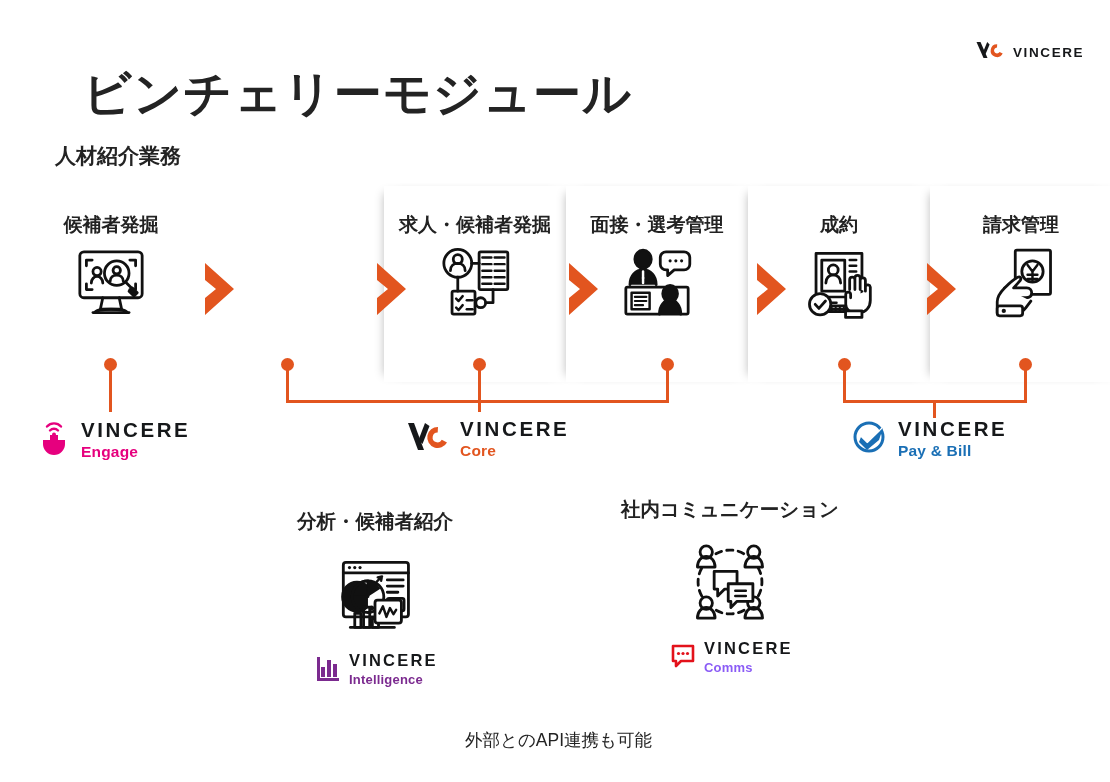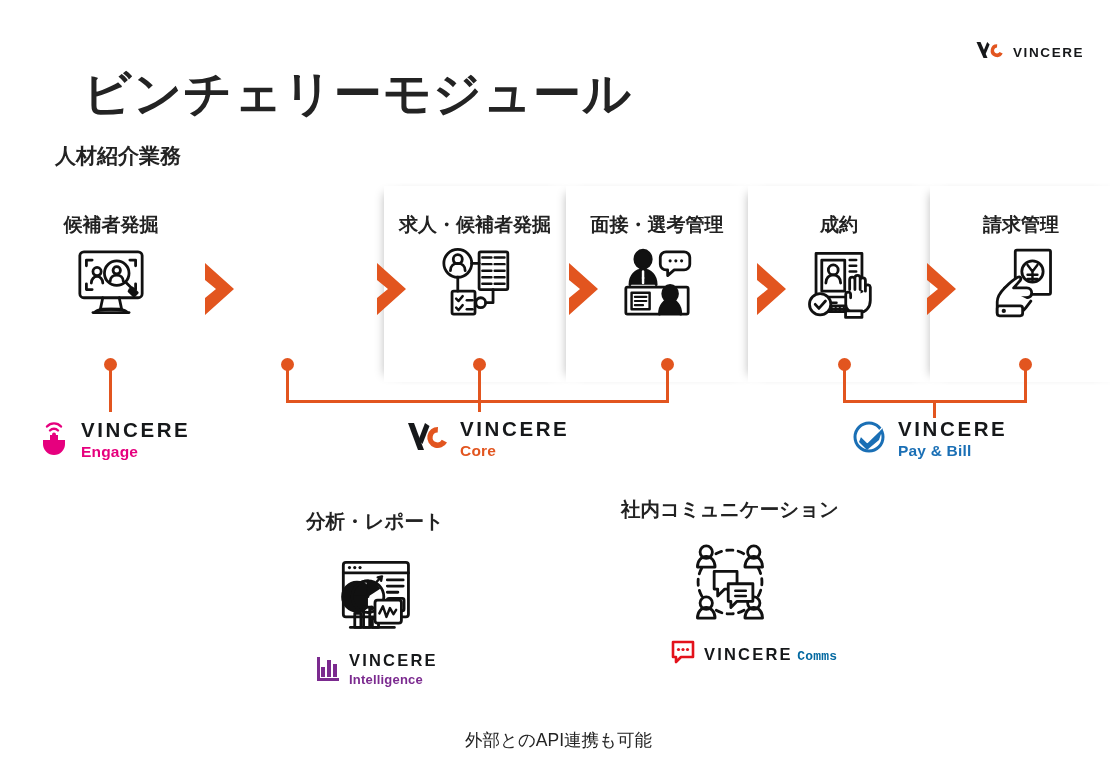--- a/index.html
+++ b/index.html
@@ -145,21 +145,21 @@
   .product-logo .pl-sub {
     font-size: 15.5px;
     font-weight: bold;
     letter-spacing: 0.2px;
     margin-top: 3px;
   }
   .pl-sub.engage { color: #E6007E; }
   .pl-sub.core   { color: #E2551F; }
   .pl-sub.paybill{ color: #1A6FB5; }
   .pl-sub.intel  { color: #7B2A8F; }
-  .pl-sub.comms  { color: #0369a1; font-family: Liberation Mono, monospace; }
+  .pl-sub.comms  { color: #8b5cf6; }
 
   
   .module-block { position: absolute; }
   .module-title {
     position: absolute;
     left: 50%;
     transform: translateX(-50%);
     top: 0;
     font-size: 19.5px;
     font-weight: bold;
@@ -399,21 +399,21 @@
         <path d="M10.5 17.5 l6 6 L31 9" fill="none" stroke="#ffffff" stroke-width="1.2"></path>
       </svg>
     </span>
     <span class="pl-text">
       <span class="pl-name">VINCERE</span>
       <span class="pl-sub paybill">Pay &amp; Bill</span>
     </span>
   </div>
 
   <div class="module-block" style="left:265px; top:508px; width:220px; height:190px;">
-    <div class="module-title">分析・レポート</div>
+    <div class="module-title">分析・候補者紹介</div>
     <div class="module-icon">
       <svg viewBox="0 0 100 100" fill="none" stroke="#111" stroke-width="3.2" stroke-linecap="round" stroke-linejoin="round">
         <rect x="14" y="14" width="74" height="62" rx="3"></rect>
         <path d="M14 26 h74"></path>
         <circle cx="21" cy="20" r="1.8" fill="#111" stroke="none"></circle>
         <circle cx="27" cy="20" r="1.8" fill="#111" stroke="none"></circle>
         <circle cx="33" cy="20" r="1.8" fill="#111" stroke="none"></circle>
         <path d="M42 40 a18 18 0 1 0 0 26 z" fill="#111" stroke="none"></path>
         <path d="M24 53 a18 18 0 0 1 18 -18 v18 z" fill="none"></path>
         <circle cx="42" cy="53" r="18"></circle>

